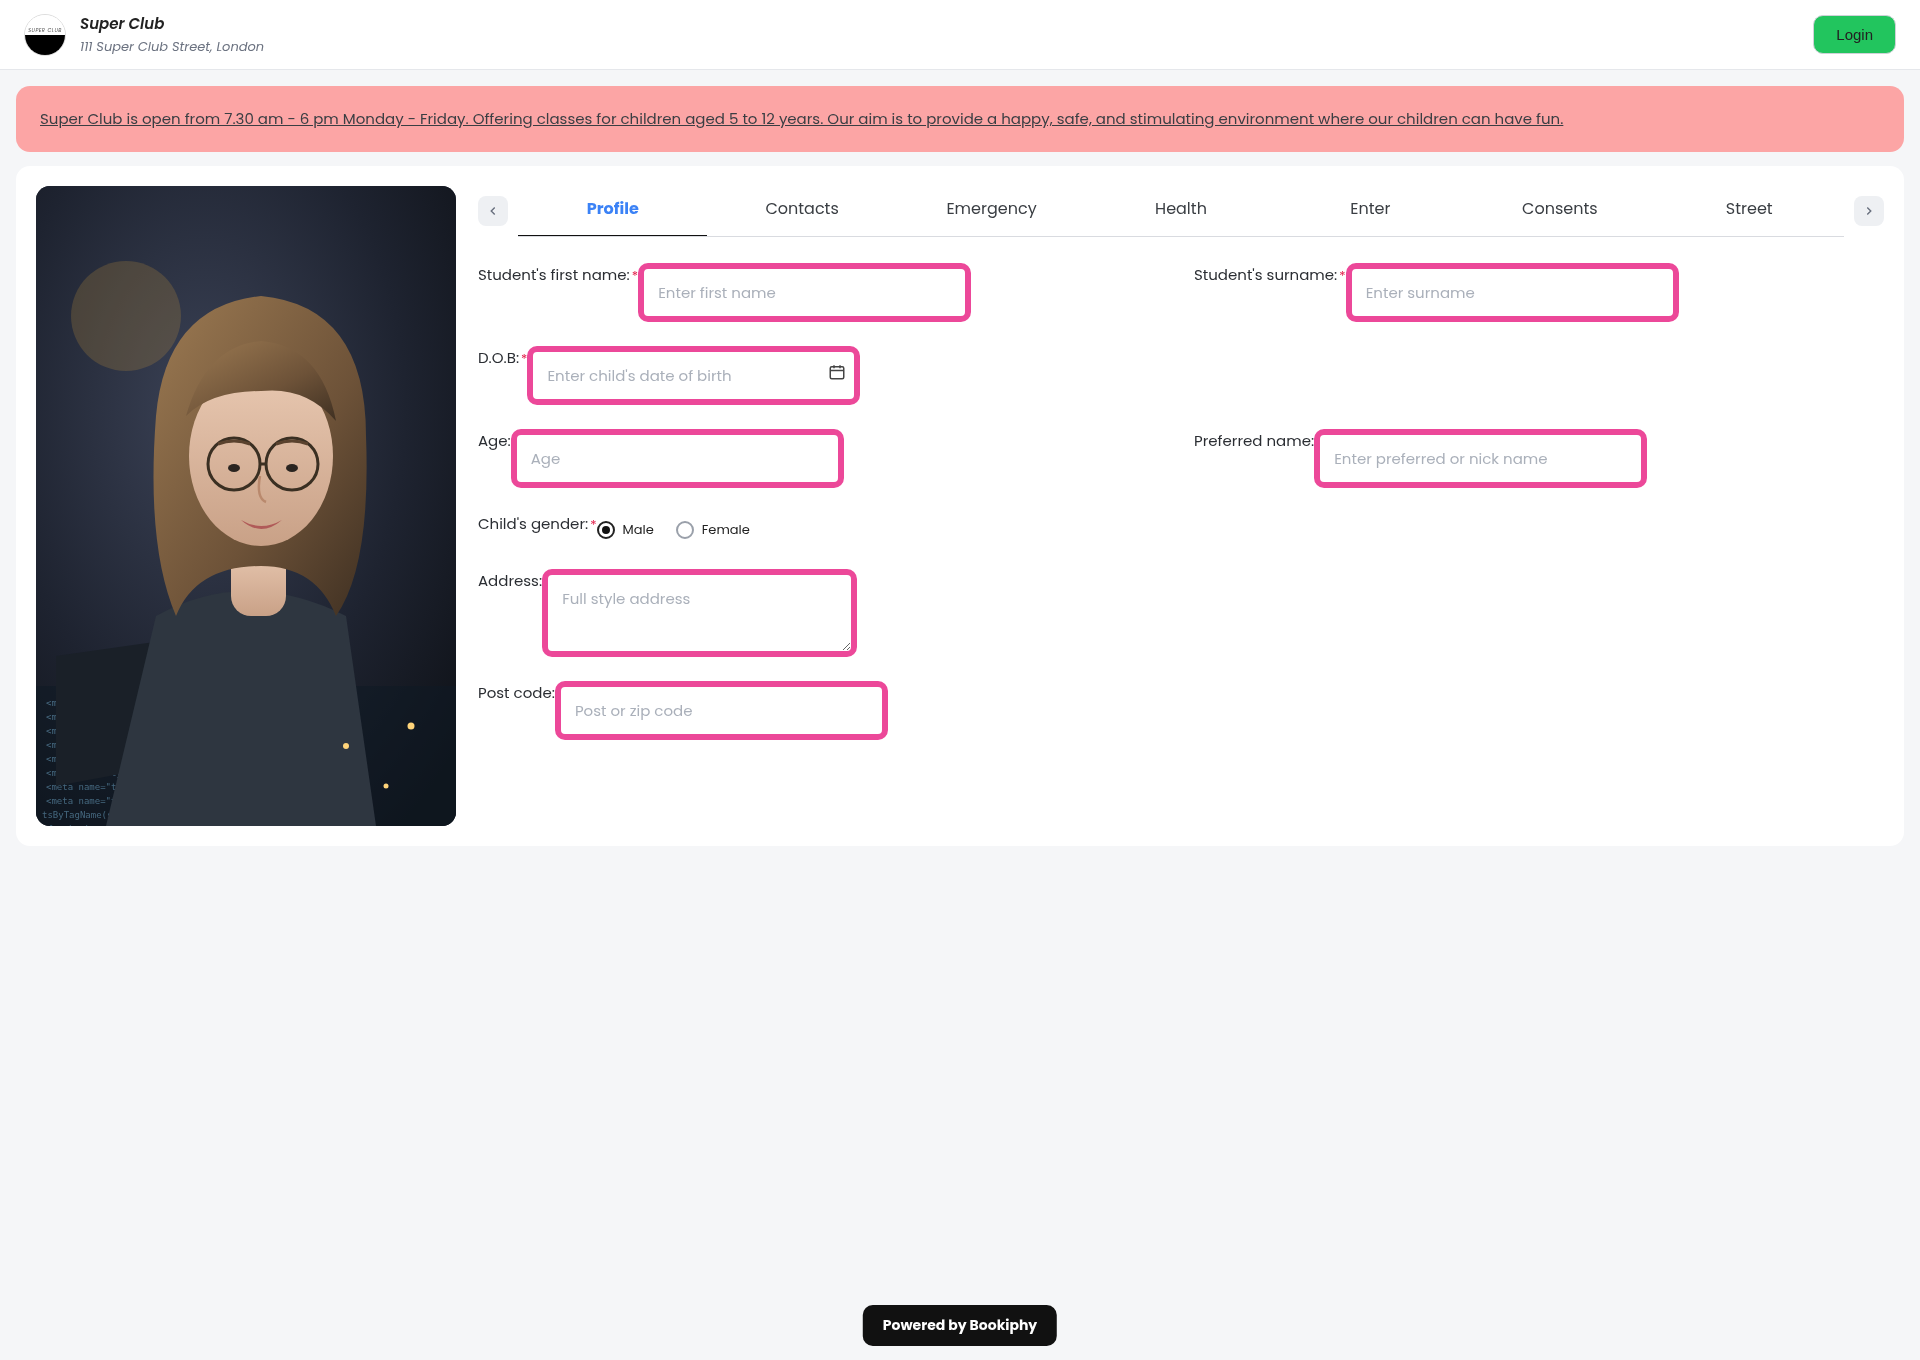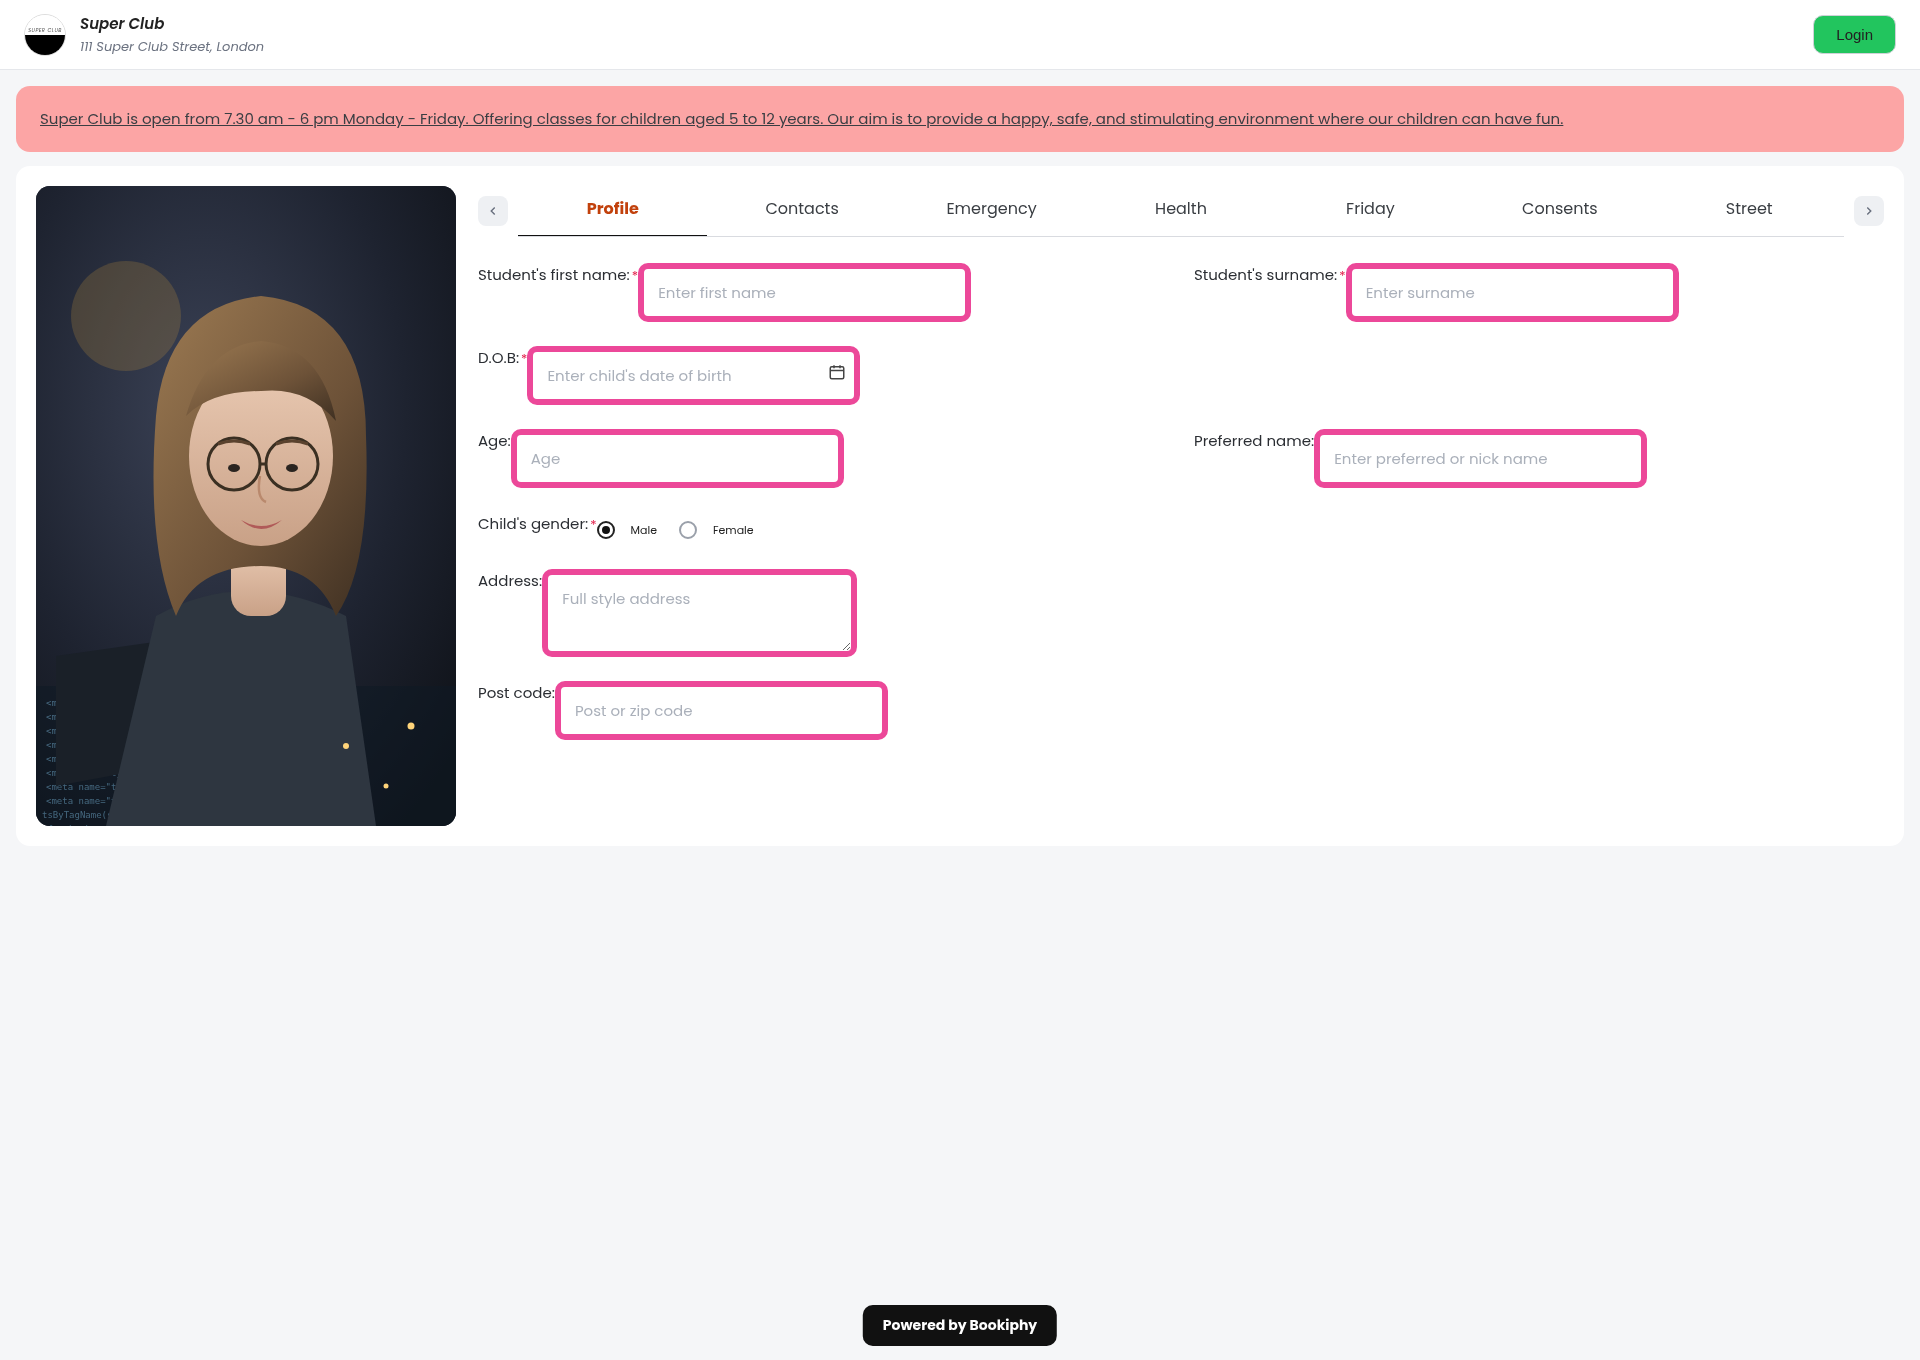--- a/index.html
+++ b/index.html
@@ -72,21 +72,21 @@
   }
   .tabs {
     flex:1; display:flex; border-bottom:1px solid #d9dbe0;
     overflow:hidden;
   }
   .tab {
     padding:10px 4px 14px; font-size:16px; color:#3a3e43; cursor:pointer;
     white-space:nowrap; text-align:center; flex:1;
   }
   .tab.active {
-    font-weight:700; color:#c2410c; border-bottom:2px solid #111;
+    font-weight:700; color:#3b82f6; border-bottom:2px solid #111;
     margin-bottom:-1px;
   }
 
   .form-grid { margin-top:26px; }
   .row { display:flex; gap:26px; margin-bottom:24px; }
   .field { flex:1; display:flex; flex-direction:row; }
   .label { font-size:15px; color:#2b2e33; margin-bottom:10px; }
   .req { color:#e11d48; margin-left:2px; font-size:13px;}
   .input {
     border:6px solid #ec4899; border-radius:10px; padding:12px 14px;
@@ -95,21 +95,21 @@
   }
   .input::placeholder { color:#aab0ba; }
   textarea.input { min-height:88px; resize:vertical; }
   .date-wrap { position:relative; }
   .date-wrap .cal-icon {
     position:absolute; right:14px; top:50%; transform:translateY(-50%);
     color:#444;
   }
 
   .radios { display:flex; gap:22px; margin-top:4px; align-items:center;}
-  .radio { display:flex; align-items:center; gap:16px; cursor:pointer; font-size:11px;}
+  .radio { display:flex; align-items:center; gap:8px; cursor:pointer; font-size:13px;}
   .radio .dot {
     width:18px; height:18px; border:2px solid #222; border-radius:50%;
     display:flex; align-items:center; justify-content:center;
   }
   .radio .dot.unsel { border-color:#9aa0aa; }
   .radio .dot .inner { width:8px; height:8px; background:#111; border-radius:50%;}
 
   .footer-pill {
     position:fixed; left:50%; transform:translateX(-50%); bottom:14px;
     background:#111; color:#fff; padding:10px 20px; border-radius:10px;
@@ -223,21 +223,21 @@
         <div class="tab-arrow">
           <svg width="14" height="14" viewBox="0 0 24 24" fill="none" stroke="currentColor" stroke-width="2.5">
               <polyline points="15 18 9 12 15 6"></polyline>
             </svg>
         </div>
         <div class="tabs">
           <div class="tab active">Profile</div>
           <div class="tab">Contacts</div>
           <div class="tab">Emergency</div>
           <div class="tab">Health</div>
-          <div class="tab">Friday</div>
+          <div class="tab">Enter</div>
           <div class="tab">Consents</div>
           <div class="tab">Street</div>
         </div>
         <div class="tab-arrow">
           <svg width="14" height="14" viewBox="0 0 24 24" fill="none" stroke="currentColor" stroke-width="2.5">
               <polyline points="9 18 15 12 9 6"></polyline>
             </svg>
         </div>
       </div>
 

